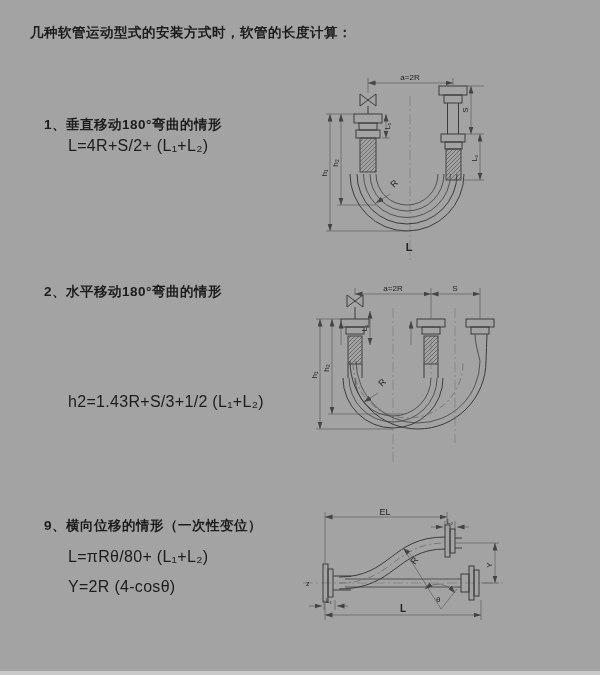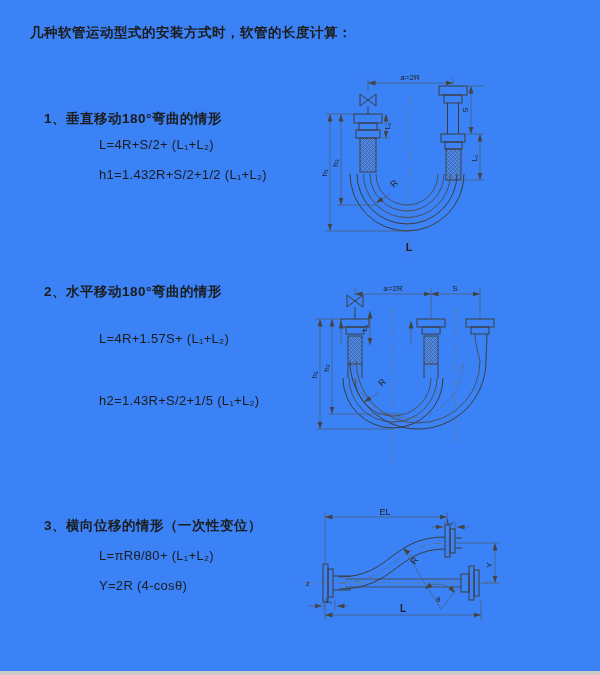--- a/index.html
+++ b/index.html
@@ -1,42 +1,41 @@
 <!DOCTYPE html>
 <html><head>
 <meta charset="utf-8">
 <style>
   html,body{margin:0;padding:0;background:#ffffff;}
   .page{
-    position:relative;width:600px;height:675px;background:#3b82f6;overflow:hidden;
+    position:relative;width:600px;height:675px;background:#a3a3a3;overflow:hidden;
     font-family:"Liberation Sans","DejaVu Sans",sans-serif;color:#1c1c1c;text-align:right;
   }
   .title{position:absolute;left:30px;top:24px;font-size:13.5px;font-weight:700;letter-spacing:.5px;}
   .sec-heading{position:absolute;font-size:13.5px;font-weight:700;letter-spacing:.5px;}
-  .formula{position:absolute;font-size:13px;font-weight:500;letter-spacing:.3px;margin-left:31px;}
+  .formula{position:absolute;font-size:16px;font-weight:500;letter-spacing:.3px;}
   svg{position:absolute;}
   svg text{font-family:"Liberation Sans","DejaVu Sans",sans-serif;fill:#222;}
   .o{stroke:#3c3c3c;stroke-width:1;fill:none;}
   .o2{stroke:#4a4a4a;stroke-width:.9;fill:none;}
   .d{stroke:#555;stroke-width:.6;fill:none;}
   .cl{stroke:#777;stroke-width:.6;fill:none;stroke-dasharray:10 3 2 3;}
   .ph{stroke:#666;stroke-width:.7;fill:none;stroke-dasharray:7 3 2 3;}
   .braid{stroke:#3c3c3c;stroke-width:.9;}
   .scan-edge{position:absolute;left:0;bottom:0;width:600px;height:4px;background:#c9c9c9;}
 </style>
 </head>
 <body>
 
 <div class="page">
 
   <div class="title">几种软管运动型式的安装方式时，软管的长度计算：</div>
 
-  <div class="sec-heading" style="left:44px;top:110px">1、垂直移动180°弯曲的情形</div>
+  <div class="sec-heading" style="left:44px;top:116px">1、垂直移动180°弯曲的情形</div>
   <div class="formula" style="left:68px;top:137px">L=4R+S/2+ (L₁+L₂)</div>
-  <div class="formula" style="left:68px;top:167px">h1=1.432R+S/2+1/2 (L₁+L₂)</div>
 
   <svg style="left:310px;top:68px" width="280" height="196" viewBox="0 0 280 196">
     <defs>
       <pattern id="p1" patternUnits="userSpaceOnUse" width="4" height="4">
         <path d="M0 4 L4 0" stroke="#555" stroke-width="0.7"></path>
         <path d="M0 0 L4 4" stroke="#999" stroke-width="0.4"></path>
       </pattern>
       <marker id="ar1" markerUnits="userSpaceOnUse" markerWidth="8" markerHeight="6" refX="7.5" refY="2.5" orient="auto-start-reverse">
         <path d="M0,0 L7.5,2.5 L0,5 Z" fill="#444"></path>
       </marker>
@@ -111,22 +110,21 @@
       <text x="158" y="42" font-size="8" transform="rotate(-90 158 42)" text-anchor="middle">S</text>
     </g>
     <g>
       <line class="d" x1="153" y1="112" x2="174" y2="112"></line>
       <line class="d" x1="170" y1="66" x2="170" y2="112" marker-start="url(#ar1)" marker-end="url(#ar1)"></line>
       <text x="167" y="90" font-size="7" transform="rotate(-90 167 90)" text-anchor="middle">L₂</text>
     </g>
   </svg>
 
   <div class="sec-heading" style="left:44px;top:283px">2、水平移动180°弯曲的情形</div>
-  <div class="formula" style="left:68px;top:331px">L=4R+1.57S+ (L₁+L₂)</div>
-  <div class="formula" style="left:68px;top:393px">h2=1.43R+S/2+1/5 (L₁+L₂)</div>
+  <div class="formula" style="left:68px;top:393px">h2=1.43R+S/3+1/2 (L₁+L₂)</div>
 
   <svg style="left:308px;top:283px" width="285" height="190" viewBox="0 0 285 190">
     <defs>
       <pattern id="p2" patternUnits="userSpaceOnUse" width="4" height="4">
         <path d="M0 4 L4 0" stroke="#555" stroke-width="0.7"></path>
         <path d="M0 0 L4 4" stroke="#999" stroke-width="0.4"></path>
       </pattern>
       <marker id="ar2" markerUnits="userSpaceOnUse" markerWidth="8" markerHeight="6" refX="7.5" refY="2.5" orient="auto-start-reverse">
         <path d="M0,0 L7.5,2.5 L0,5 Z" fill="#444"></path>
       </marker>
@@ -204,21 +202,21 @@
     </g>
 
     <line class="d" x1="33" y1="62" x2="33" y2="38" marker-end="url(#ar2)"></line>
     <line class="d" x1="103" y1="62" x2="103" y2="38" marker-end="url(#ar2)"></line>
     <g>
       <line class="d" x1="62" y1="28" x2="62" y2="62" marker-start="url(#ar2)" marker-end="url(#ar2)"></line>
       <text x="59" y="45" font-size="7" transform="rotate(-90 59 45)" text-anchor="middle">L₁</text>
     </g>
   </svg>
 
-  <div class="sec-heading" style="left:44px;top:517px">3、横向位移的情形（一次性变位）</div>
+  <div class="sec-heading" style="left:44px;top:517px">9、横向位移的情形（一次性变位）</div>
   <div class="formula" style="left:68px;top:548px">L=πRθ/80+ (L₁+L₂)</div>
   <div class="formula" style="left:68px;top:578px">Y=2R (4-cosθ)</div>
 
   <svg style="left:295px;top:503px" width="305" height="140" viewBox="0 0 305 140">
     <defs>
       <marker id="ar3" markerUnits="userSpaceOnUse" markerWidth="8" markerHeight="6" refX="7.5" refY="2.5" orient="auto-start-reverse">
         <path d="M0,0 L7.5,2.5 L0,5 Z" fill="#444"></path>
       </marker>
     </defs>
 

